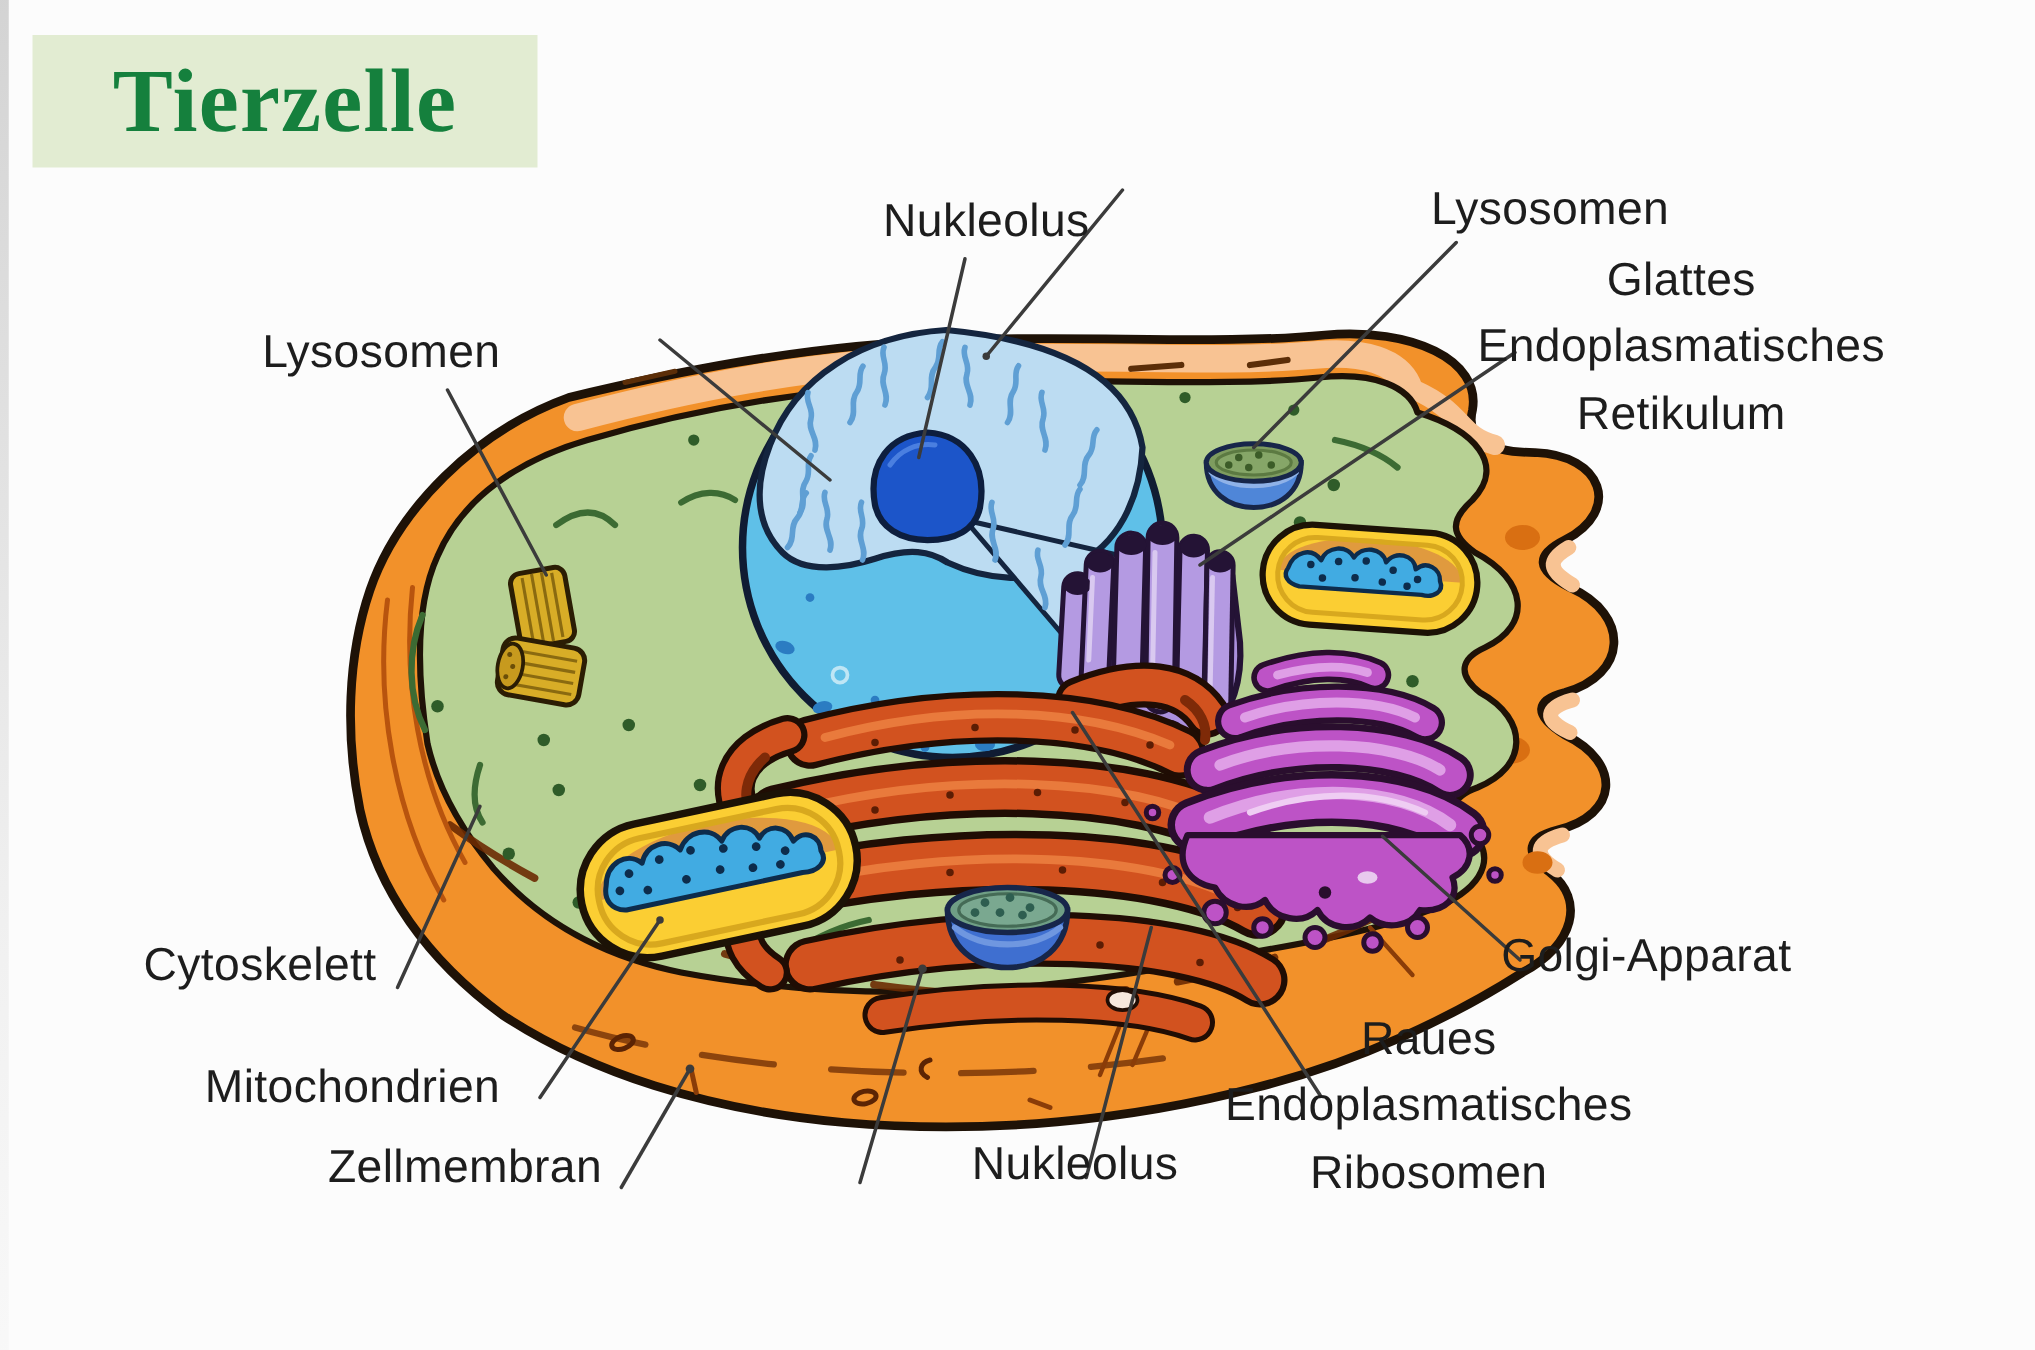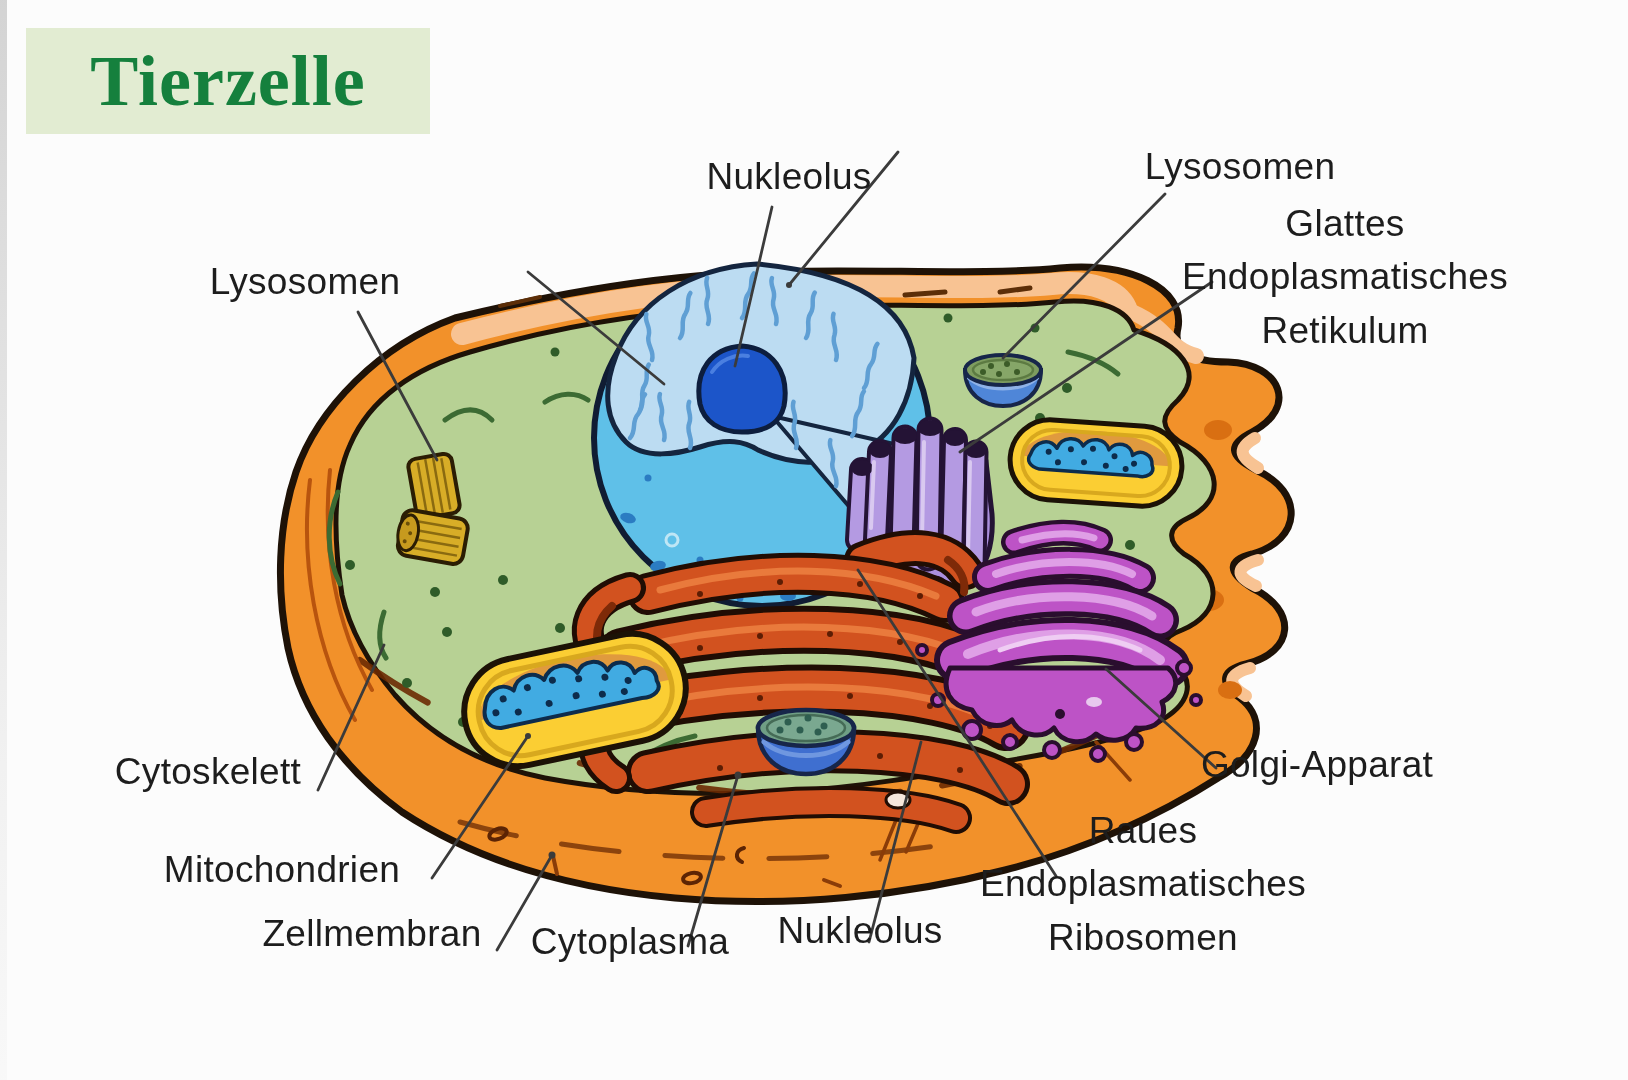--- a/index.html
+++ b/index.html
@@ -445,17 +445,16 @@
 
   <div class="title-box">Tierzelle</div>
 
   <div class="lbl" style="left:789px;top:177px">Nukleolus</div>
   <div class="lbl" style="left:1240px;top:167px">Lysosomen</div>
   <div class="lbl" style="left:305px;top:282px">Lysosomen</div>
   <div class="lbl multi" style="left:1345px;top:277px">Glattes Endoplasmatisches Retikulum</div>
   <div class="lbl" style="left:208px;top:772px">Cytoskelett</div>
   <div class="lbl" style="left:282px;top:870px">Mitochondrien</div>
   <div class="lbl" style="left:372px;top:934px">Zellmembran</div>
-  <div class="lbl" style="left:630px;top:942px">Cytoplasma</div>
   <div class="lbl" style="left:860px;top:931px">Nukleolus</div>
   <div class="lbl multi" style="left:1143px;top:884px">Raues Endoplasmatisches Ribosomen</div>
   <div class="lbl" style="left:1317px;top:765px">Golgi-Apparat</div>
 </div>
 
 </body></html>

